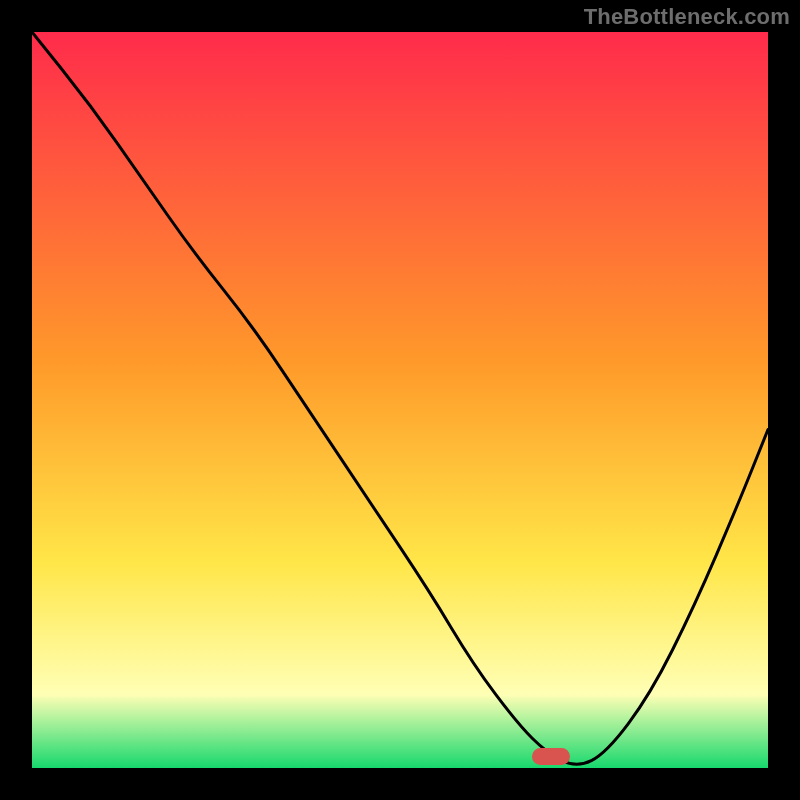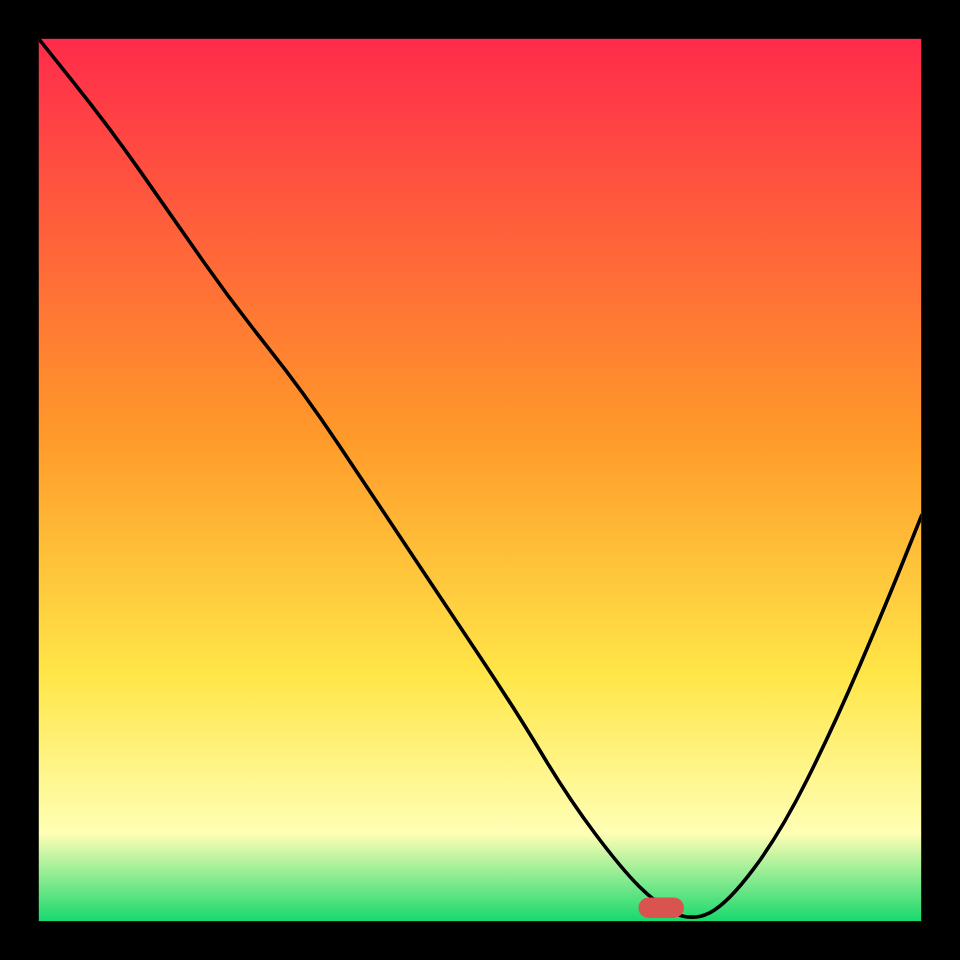--- a/index.html
+++ b/index.html
@@ -50,20 +50,21 @@
     position: absolute;
     background: #d9534f;
     border-radius: 9px;
   }
 </style>
 </head>
 <body>
 
 <div class="frame">
 
+  <div class="watermark">TheBottleneck.com</div>
 
   <div class="plot-area">
 
     <svg class="gradient" viewBox="0 0 736 736" preserveAspectRatio="none">
       <defs>
         <linearGradient id="bg" x1="0" y1="0" x2="0" y2="1">
             <stop offset="0%" stop-color="#ff2b4b"></stop>
             <stop offset="45%" stop-color="#ff9a2a"></stop>
             <stop offset="72%" stop-color="#ffe648"></stop>
             <stop offset="90%" stop-color="#ffffb5"></stop>

